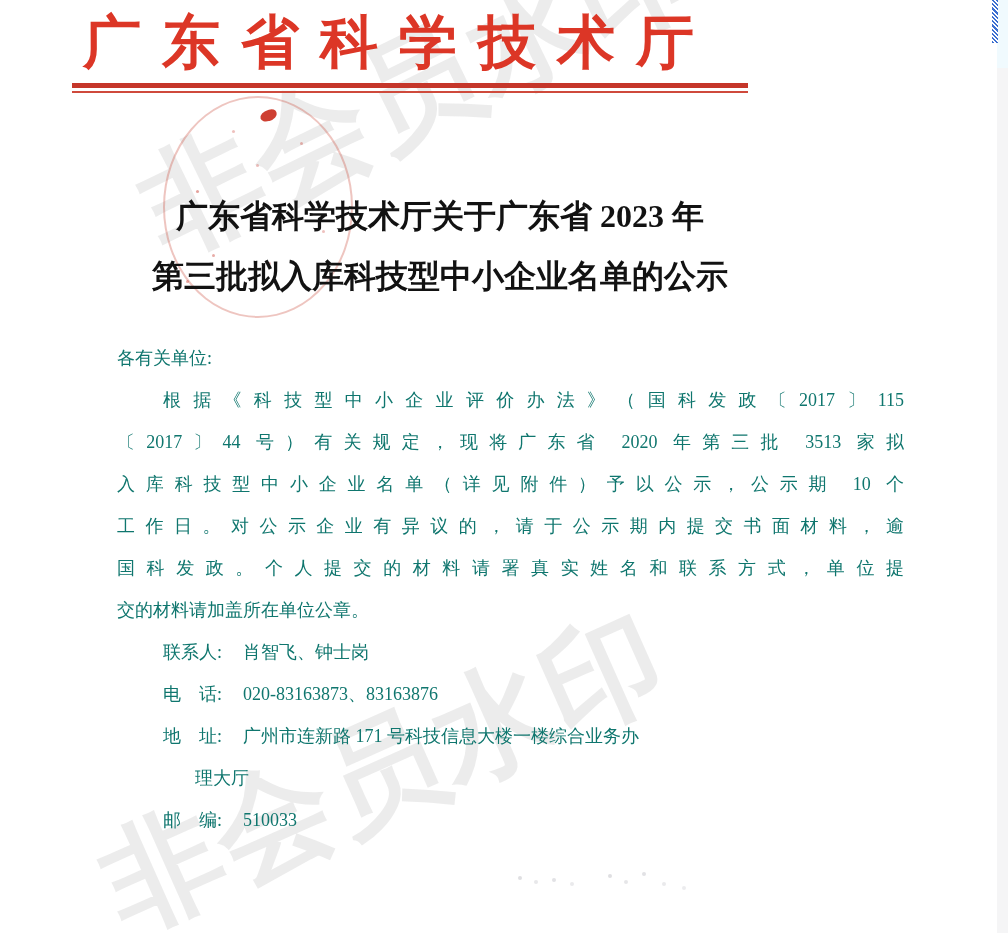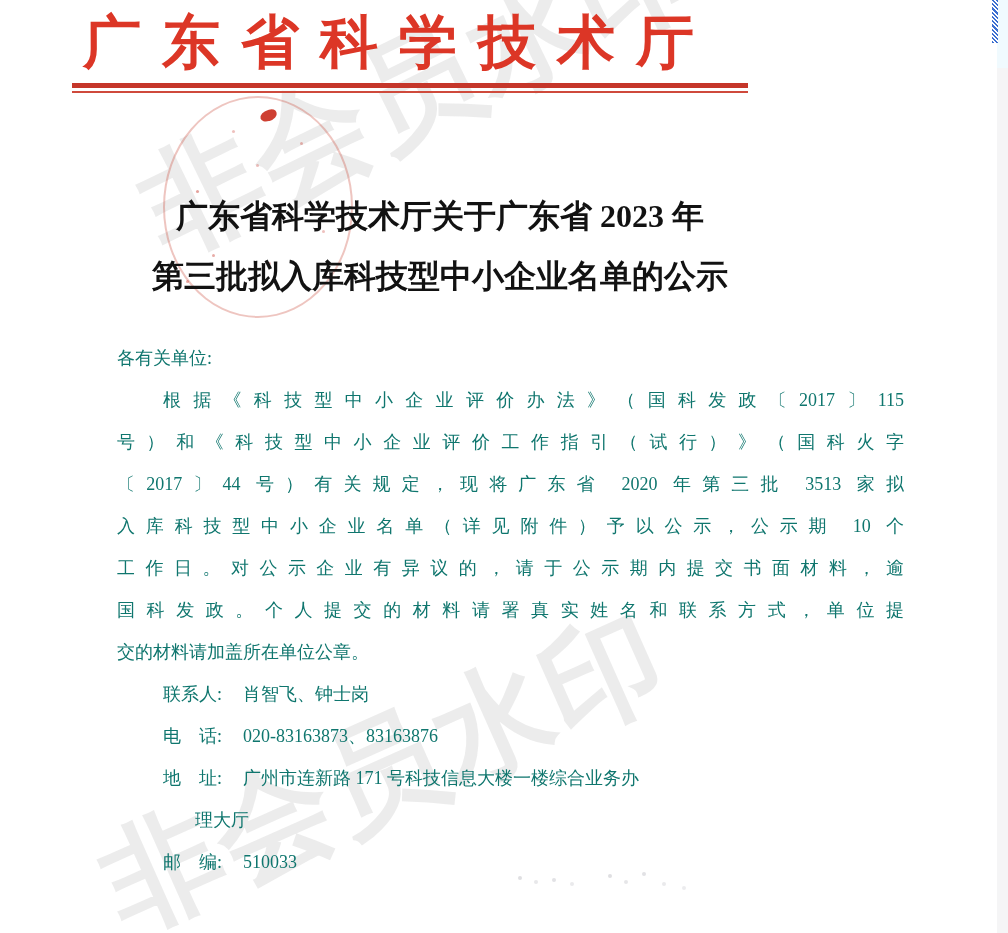--- a/index.html
+++ b/index.html
@@ -197,21 +197,20 @@
 
 
   <div class="title">
     <div>广东省科学技术厅关于广东省 2023 年</div>
     <div>第三批拟入库科技型中小企业名单的公示</div>
   </div>
 
   <div class="bodytext">
     <div class="line">各有关单位:</div>
     <div class="line jline indent">根据《科技型中小企业评价办法》（国科发政〔2017〕115</div>
-    <div class="line jline">号）和《科技型中小企业评价工作指引（试行）》（国科火字</div>
     <div class="line jline">〔2017〕44 号）有关规定，现将广东省 2020 年第三批 3513 家拟</div>
     <div class="line jline">入库科技型中小企业名单（详见附件）予以公示，公示期 10 个</div>
     <div class="line jline">工作日。对公示企业有异议的，请于公示期内提交书面材料，逾</div>
     <div class="line jline">国科发政。个人提交的材料请署真实姓名和联系方式，单位提</div>
     <div class="line">交的材料请加盖所在单位公章。</div>
 
     <div class="line contact">
       <span>联系人:</span><span class="cv">肖智飞、钟士岗</span>
     </div>
     <div class="line contact">

